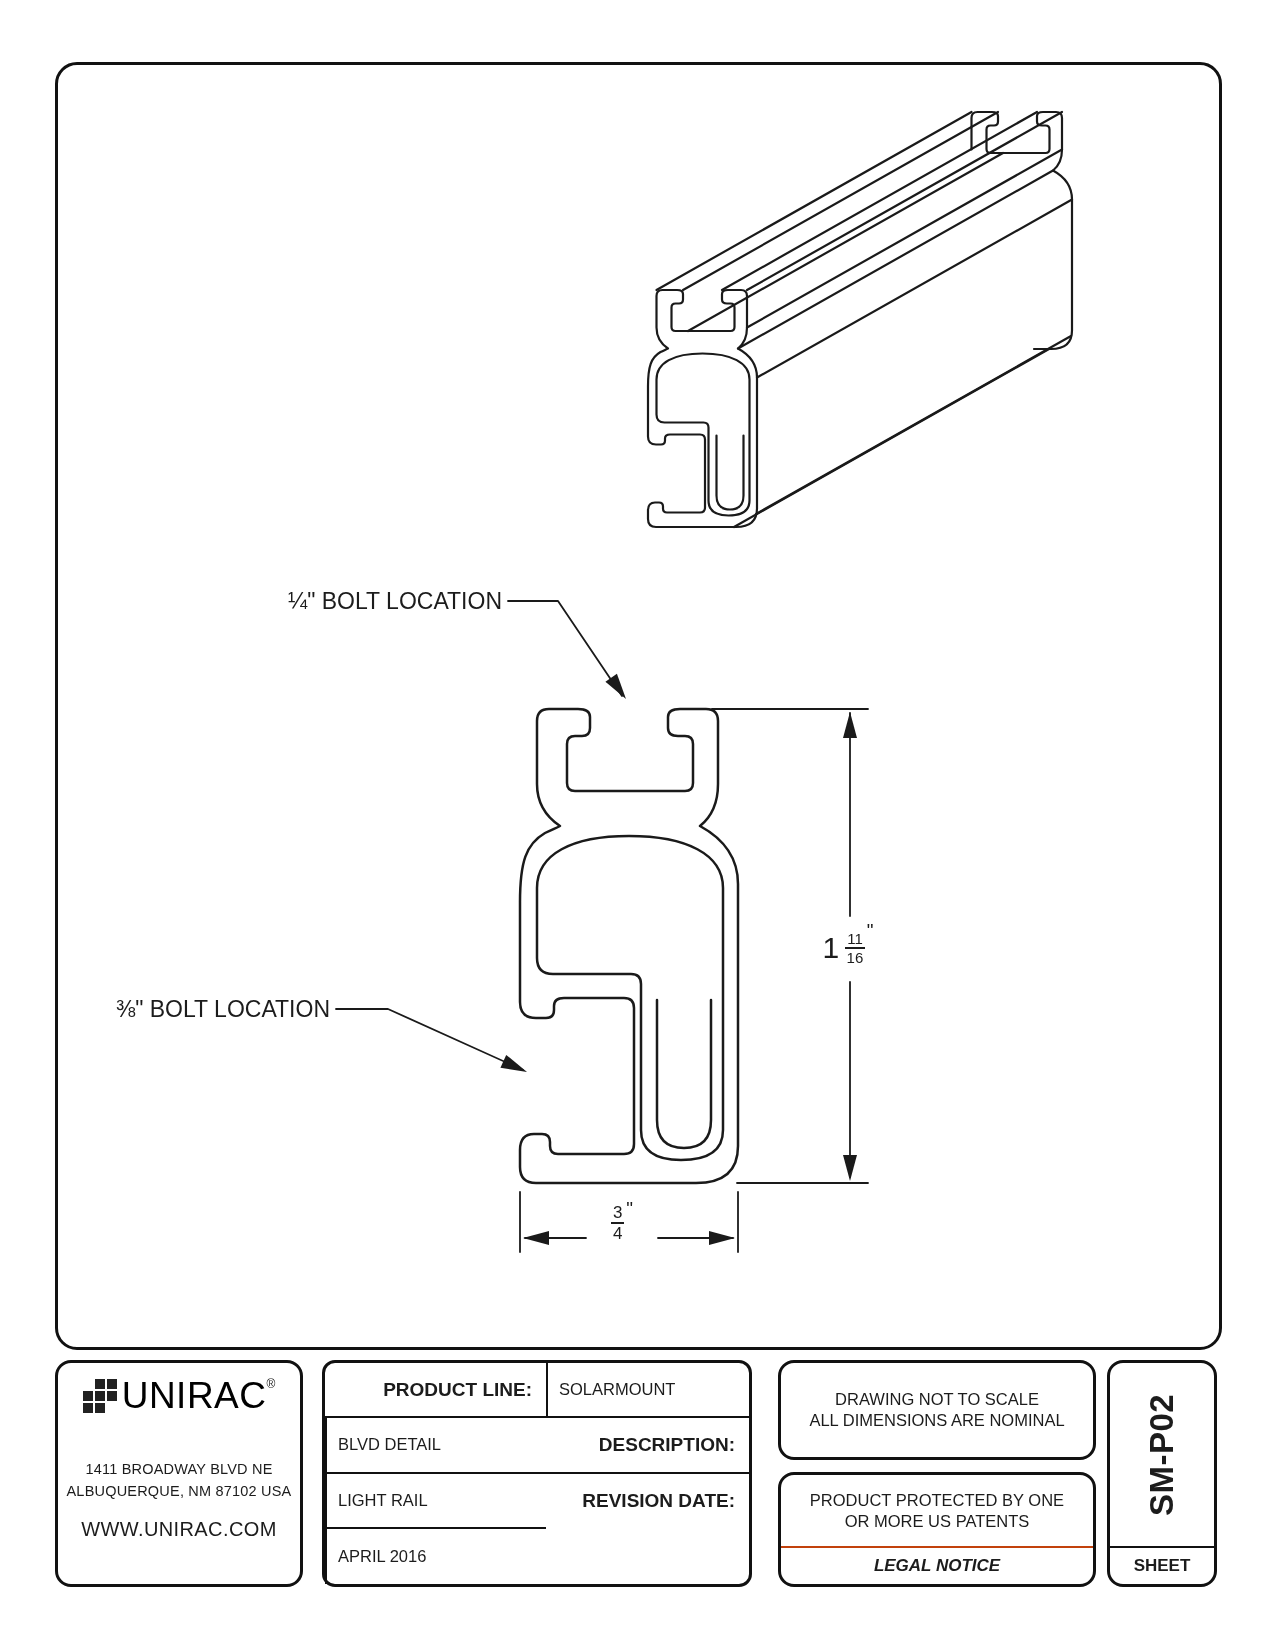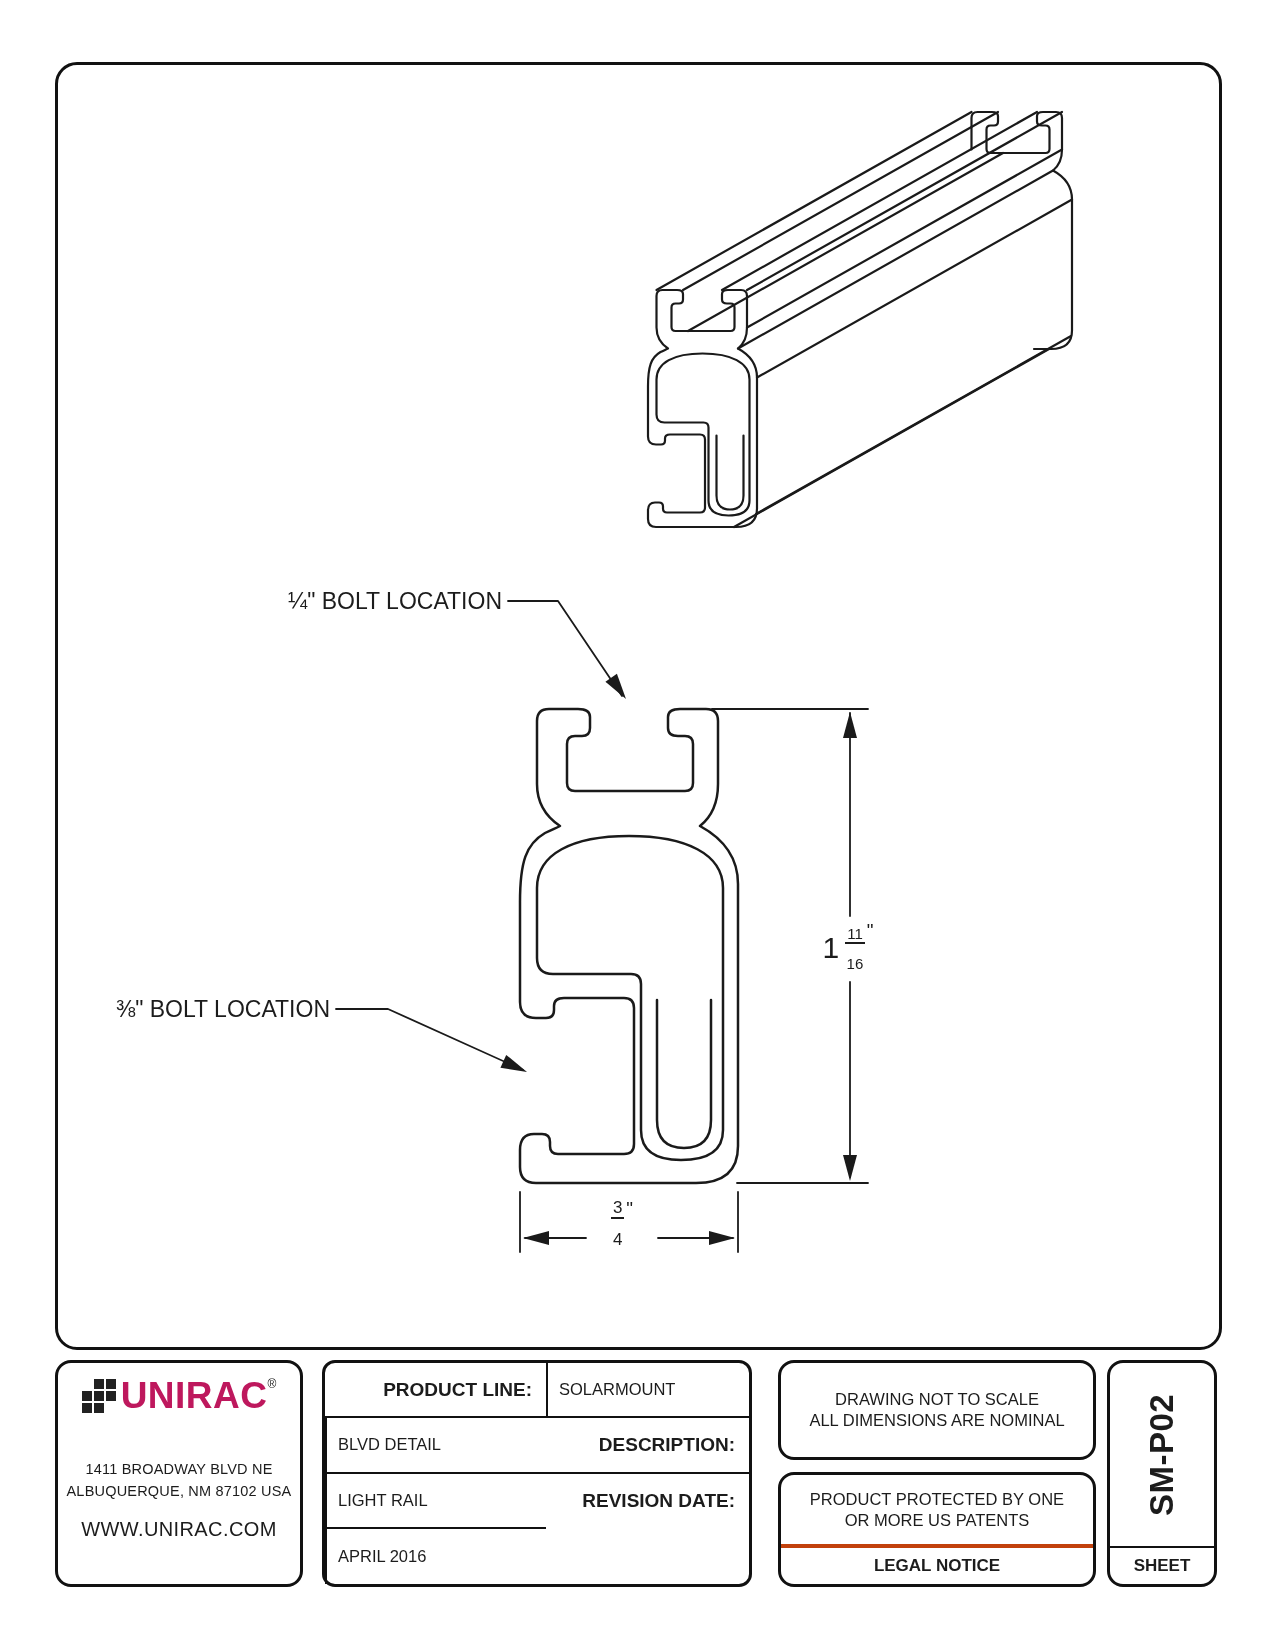--- a/index.html
+++ b/index.html
@@ -10,50 +10,50 @@
   
   .sheet-border{position:absolute;left:55px;top:62px;width:1167px;height:1288px;
         border:3px solid #111;border-radius:22px;box-sizing:border-box;}
 
   
   .callout{position:absolute;font-size:23px;white-space:nowrap;display:flex;align-items:center;}
   .callout.right-align{justify-content:flex-end;}
   .dimtext{position:absolute;display:flex;align-items:center;justify-content:center;white-space:nowrap;}
   .frac{display:inline-flex;flex-direction:column;align-items:center;line-height:1;}
   .frac .num{border-bottom:2px solid #1c1c1c;padding:0 2px 1px 2px;}
-  .frac .den{padding-top:12px;}
+  .frac .den{padding-top:1px;}
   .unit{align-self:flex-start;margin-left:2px;}
 
   
   .tb-box{position:absolute;border:3px solid #111;border-radius:16px;box-sizing:border-box;background:#fff;}
   .company-box{left:55px;top:1360px;width:248px;height:227px;display:flex;flex-direction:column;align-items:center;}
   .logo-row{margin-top:14px;display:flex;align-items:center;}
   .logo-mark{display:grid;grid-template-columns:repeat(3,10px);grid-auto-rows:10px;gap:2px;margin-right:5px;}
   .logo-mark span{background:#222;}
   .logo-mark span.off{background:transparent;}
-  .logo-word{font-size:37px;font-weight:700;letter-spacing:0.5px;color:#be185d;line-height:1;}
+  .logo-word{font-size:37px;font-weight:400;letter-spacing:0.5px;color:#000000;line-height:1;}
   .logo-reg{font-size:12px;vertical-align:top;position:relative;top:-12px;color:#222;}
   .address{margin-top:44px;text-align:center;font-size:14.5px;line-height:22px;letter-spacing:0.2px;}
   .website{margin-top:16px;font-size:20px;letter-spacing:0.4px;}
 
   .fields-box{left:322px;top:1360px;width:430px;height:227px;display:grid;
         grid-template-columns:221px 1fr;grid-template-rows:repeat(4,1fr);border-radius:13px;}
   .f-label{display:flex;align-items:center;justify-content:flex-end;padding-right:14px;
         font-weight:700;font-size:19px;border-bottom:2px solid #111;box-sizing:border-box;}
   .f-value{display:flex;align-items:center;padding-left:11px;font-size:16.5px;
         border-bottom:2px solid #111;border-left:2px solid #111;box-sizing:border-box;}
   .row4{border-bottom:none !important;}
 
   .notes-top{left:778px;top:1360px;width:318px;height:100px;display:flex;flex-direction:column;
         align-items:center;justify-content:center;font-size:16.5px;line-height:21px;text-align:center;}
   .notes-bottom{left:778px;top:1472px;width:318px;height:115px;display:flex;flex-direction:column;}
   .patent-lines{flex:1;display:flex;flex-direction:column;align-items:center;justify-content:center;
         font-size:16.5px;line-height:21px;text-align:center;}
-  .legal-row{height:36px;border-top:4px solid #c2410c;display:flex;align-items:center;justify-content:center;
-        font-weight:700;font-size:17px;}
+  .legal-row{height:36px;border-top:2px solid #c2410c;display:flex;align-items:center;justify-content:center;
+        font-weight:700;font-size:17px;font-style:italic;}
 
   .sheet-box{left:1107px;top:1360px;width:110px;height:227px;display:flex;flex-direction:column;}
   .sheet-code-area{flex:1;display:flex;align-items:center;justify-content:center;}
   .sheet-code{transform:rotate(-90deg);font-weight:700;font-size:33px;letter-spacing:0.5px;white-space:nowrap;}
   .sheet-label-row{height:36px;border-top:2px solid #111;display:flex;align-items:center;justify-content:center;
         font-weight:700;font-size:17px;}
 </style>
 </head>
 <body>
 

